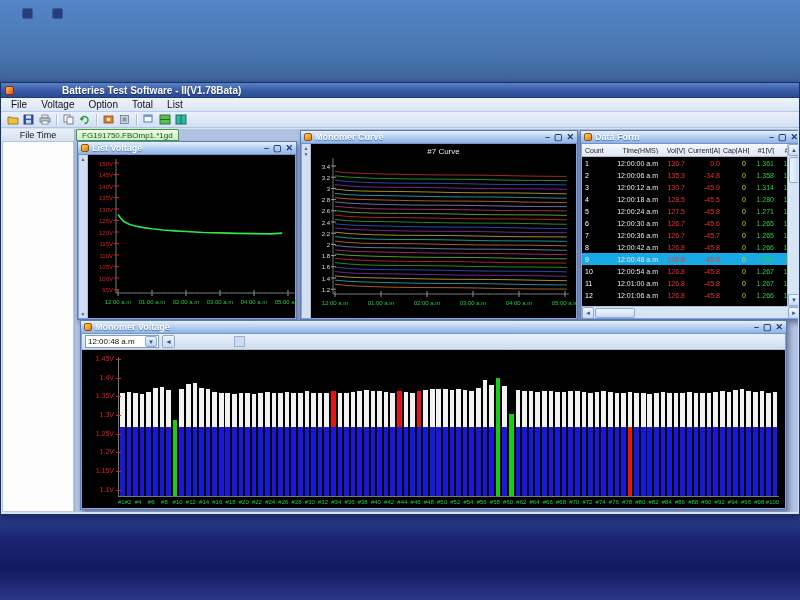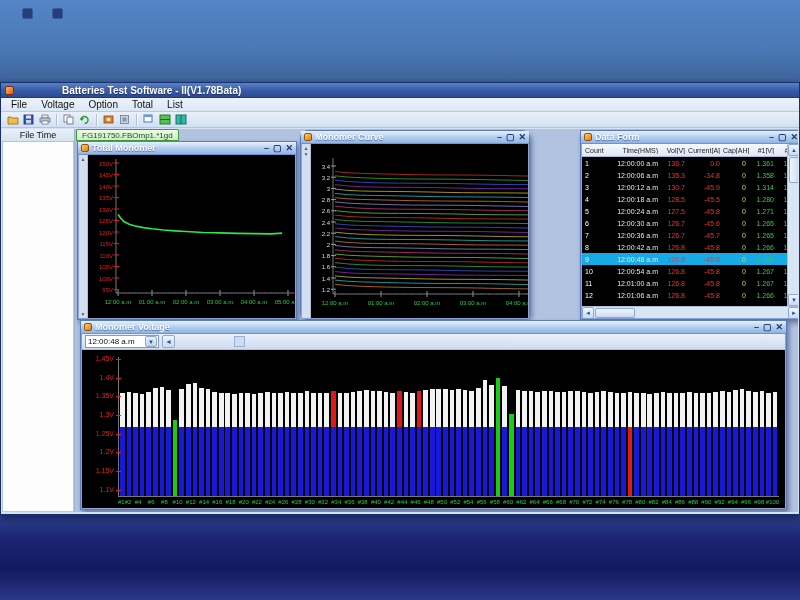--- a/index.html
+++ b/index.html
@@ -186,21 +186,21 @@
       <div class="filelist-head">File Time</div>
       <div class="filelist-body"></div>
     </div>
 
     <div class="mdi">
       <div class="file-tab">FG191750.FBOmp1.*1gd</div>
 
       <div class="win" style="left:2px; top:12px; width:220px; height:179px;">
         <div class="win-tb">
           <div class="win-ico"></div>
-          <div class="win-title">Total Monomer</div>
+          <div class="win-title">List Voltage</div>
           <div class="win-ctl">
             <span>–</span>
             <span>▢</span>
             <span>✕</span>
           </div>
         </div>
         <div class="win-body">
           <div class="vscroll">
             <span class="varrow">▲</span>
             <span class="varrow">▼</span>
@@ -274,36 +274,37 @@
                 <line x1="183.30599999999993" y1="137" x2="183.30599999999993" y2="139" stroke="#555" stroke-width="0.6"></line>
                 <line x1="188.98399999999992" y1="137" x2="188.98399999999992" y2="139" stroke="#555" stroke-width="0.6"></line>
                 <line x1="194.66199999999992" y1="137" x2="194.66199999999992" y2="139" stroke="#555" stroke-width="0.6"></line>
                 <line x1="200.3399999999999" y1="137" x2="200.3399999999999" y2="139" stroke="#555" stroke-width="0.6"></line>
                 <line x1="206.0179999999999" y1="137" x2="206.0179999999999" y2="139" stroke="#555" stroke-width="0.6"></line>
                 <polyline points="30,59.52000000000001 32.72,63.199999999999996 35.78,66.42000000000002 41.22,69.17999999999998 47,71.02000000000001 55.5,72.62999999999998 64,73.77999999999999 75.22,74.92999999999998 86.78,75.85 98,76.53999999999999 115,77.46000000000001 132,77.92 149,78.37999999999998 166,78.61 183,78.83999999999999 194.22,78.14999999999999" fill="none" stroke="#2ce64a" stroke-width="1.6" stroke-linejoin="round"></polyline>
               </svg></div>
         </div>
       </div>
 
-      <div class="win" style="left:225px; top:1px; width:230px; height:190px;border-radius:8px;">
+      <div class="win" style="left:225px; top:1px; width:278px; height:190px;">
         <div class="win-tb">
           <div class="win-ico"></div>
           <div class="win-title">Monomer Curve</div>
           <div class="win-ctl">
             <span>–</span>
             <span>▢</span>
             <span>✕</span>
           </div>
         </div>
         <div class="win-body">
           <div class="vscroll spinner">
             <span class="varrow">▲</span>
             <span class="varrow">▼</span>
           </div>
           <div class="chart-black" id="mc-chart">
+            <div class="mc-heading">#7 Curve</div>
           <svg width="267" height="175">
                 <line x1="22" y1="14" x2="22" y2="150" stroke="#777" stroke-width="1"></line>
                 <line x1="22" y1="150" x2="258" y2="150" stroke="#777" stroke-width="1"></line>
                 <line x1="20" y1="22" x2="25" y2="22" stroke="#bbb" stroke-width="0.8"></line>
                 <text x="19" y="24.5" fill="#ddd" font-size="6" text-anchor="end" font-family="Liberation Sans, sans-serif">3.4</text>
                 <line x1="20" y1="33.20000000000001" x2="25" y2="33.20000000000001" stroke="#bbb" stroke-width="0.8"></line>
                 <text x="19" y="35.70000000000001" fill="#ddd" font-size="6" text-anchor="end" font-family="Liberation Sans, sans-serif">3.2</text>
                 <line x1="20" y1="44.39999999999999" x2="25" y2="44.39999999999999" stroke="#bbb" stroke-width="0.8"></line>
                 <text x="19" y="46.89999999999999" fill="#ddd" font-size="6" text-anchor="end" font-family="Liberation Sans, sans-serif">3</text>
                 <line x1="20" y1="55.60000000000001" x2="25" y2="55.60000000000001" stroke="#bbb" stroke-width="0.8"></line>

